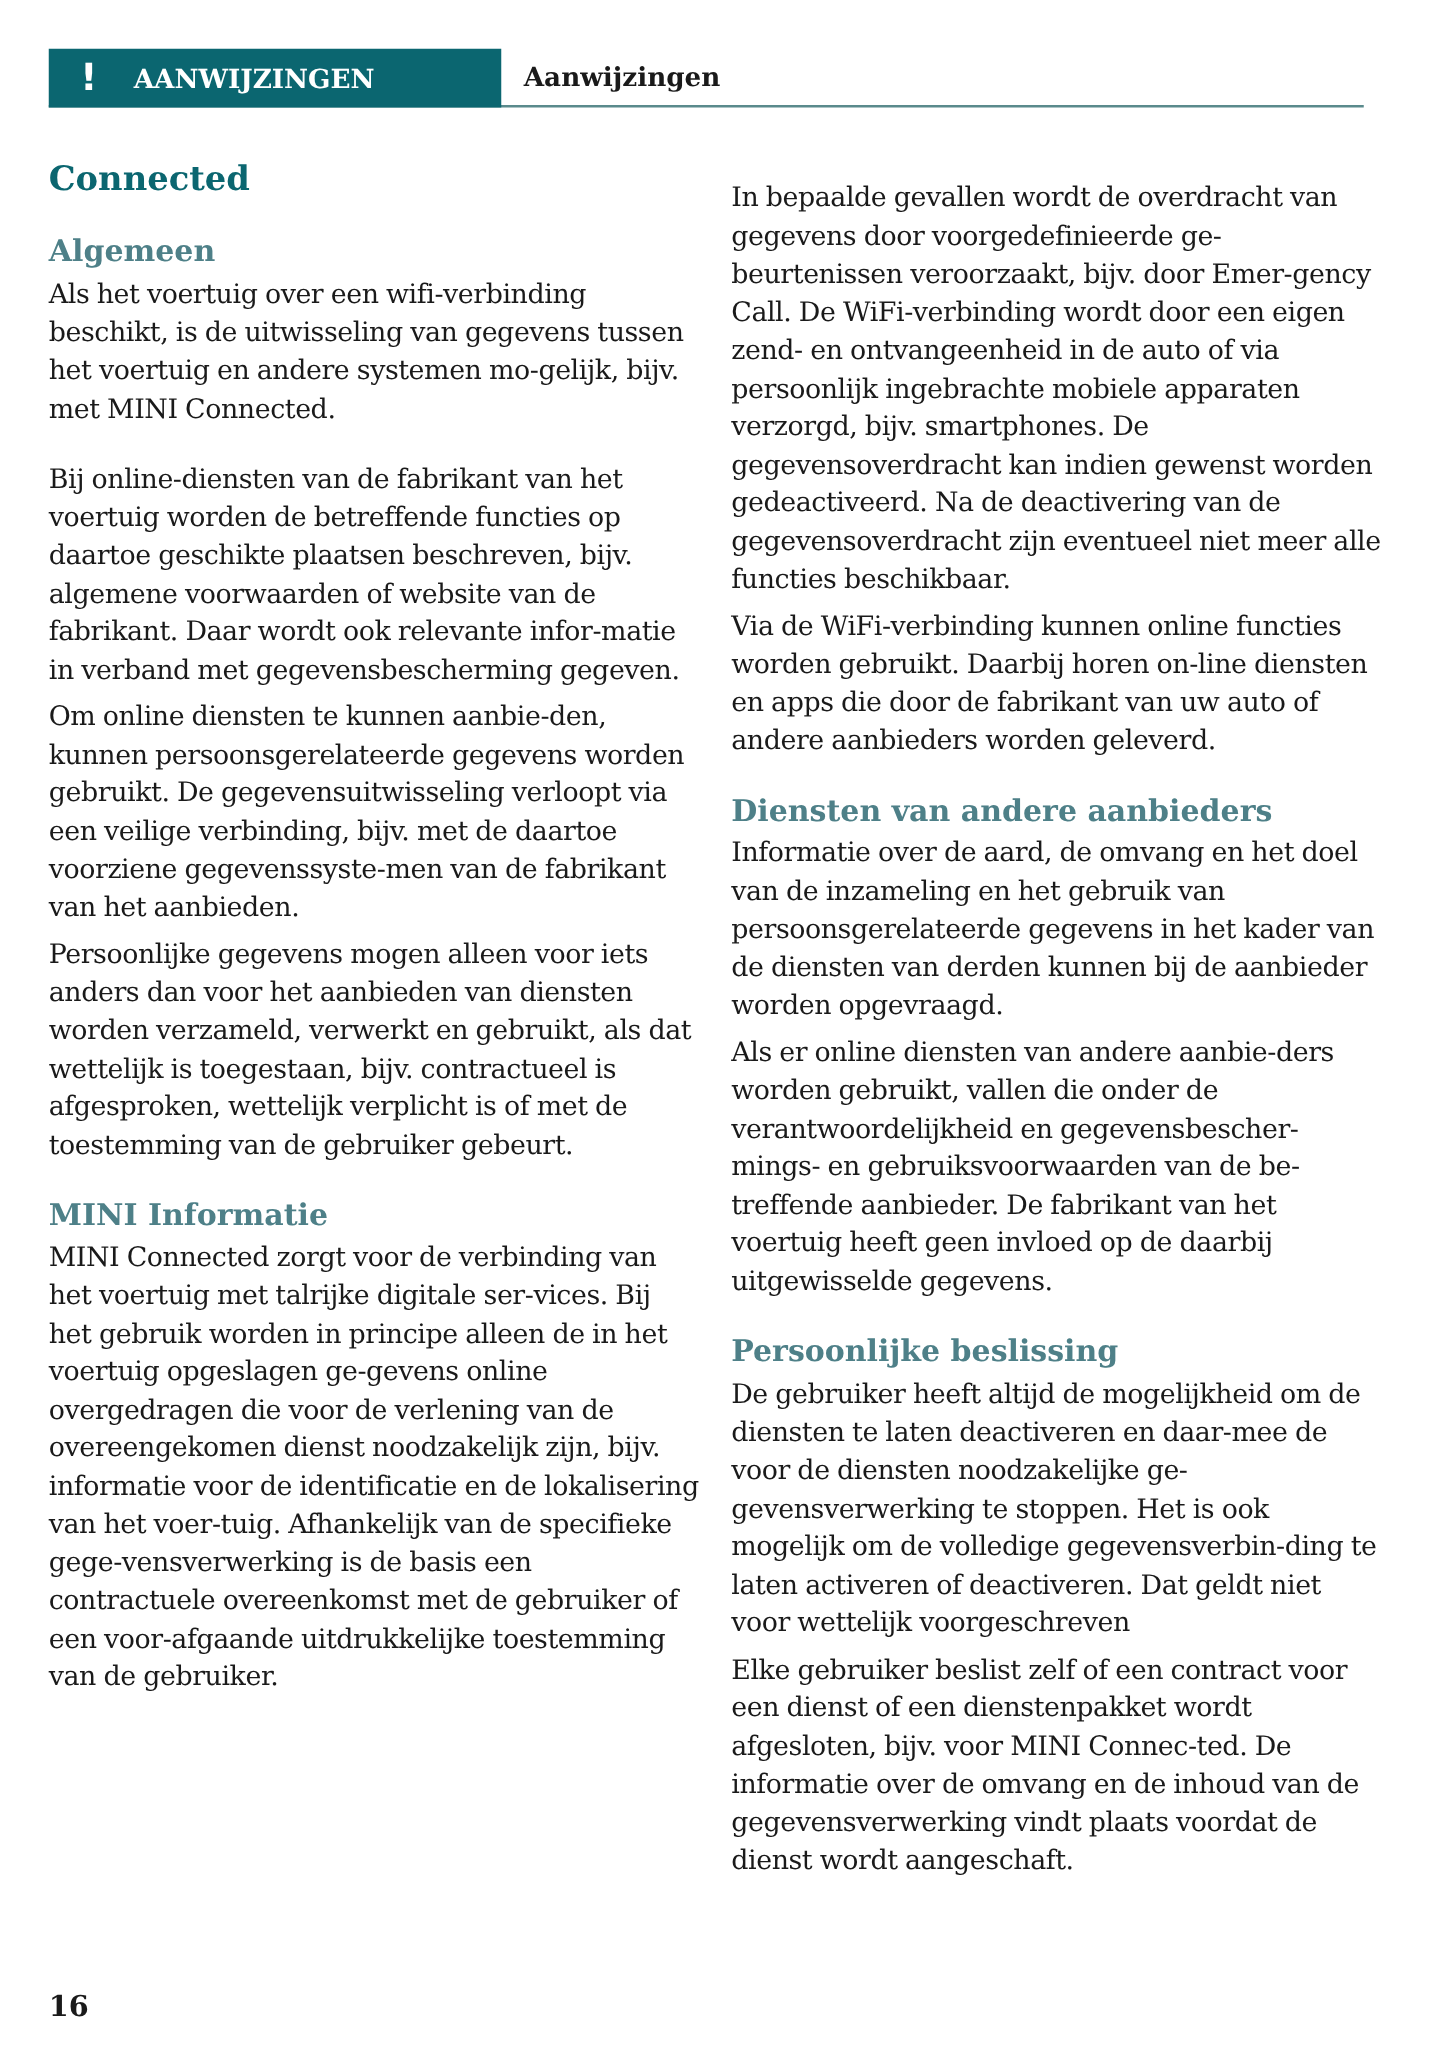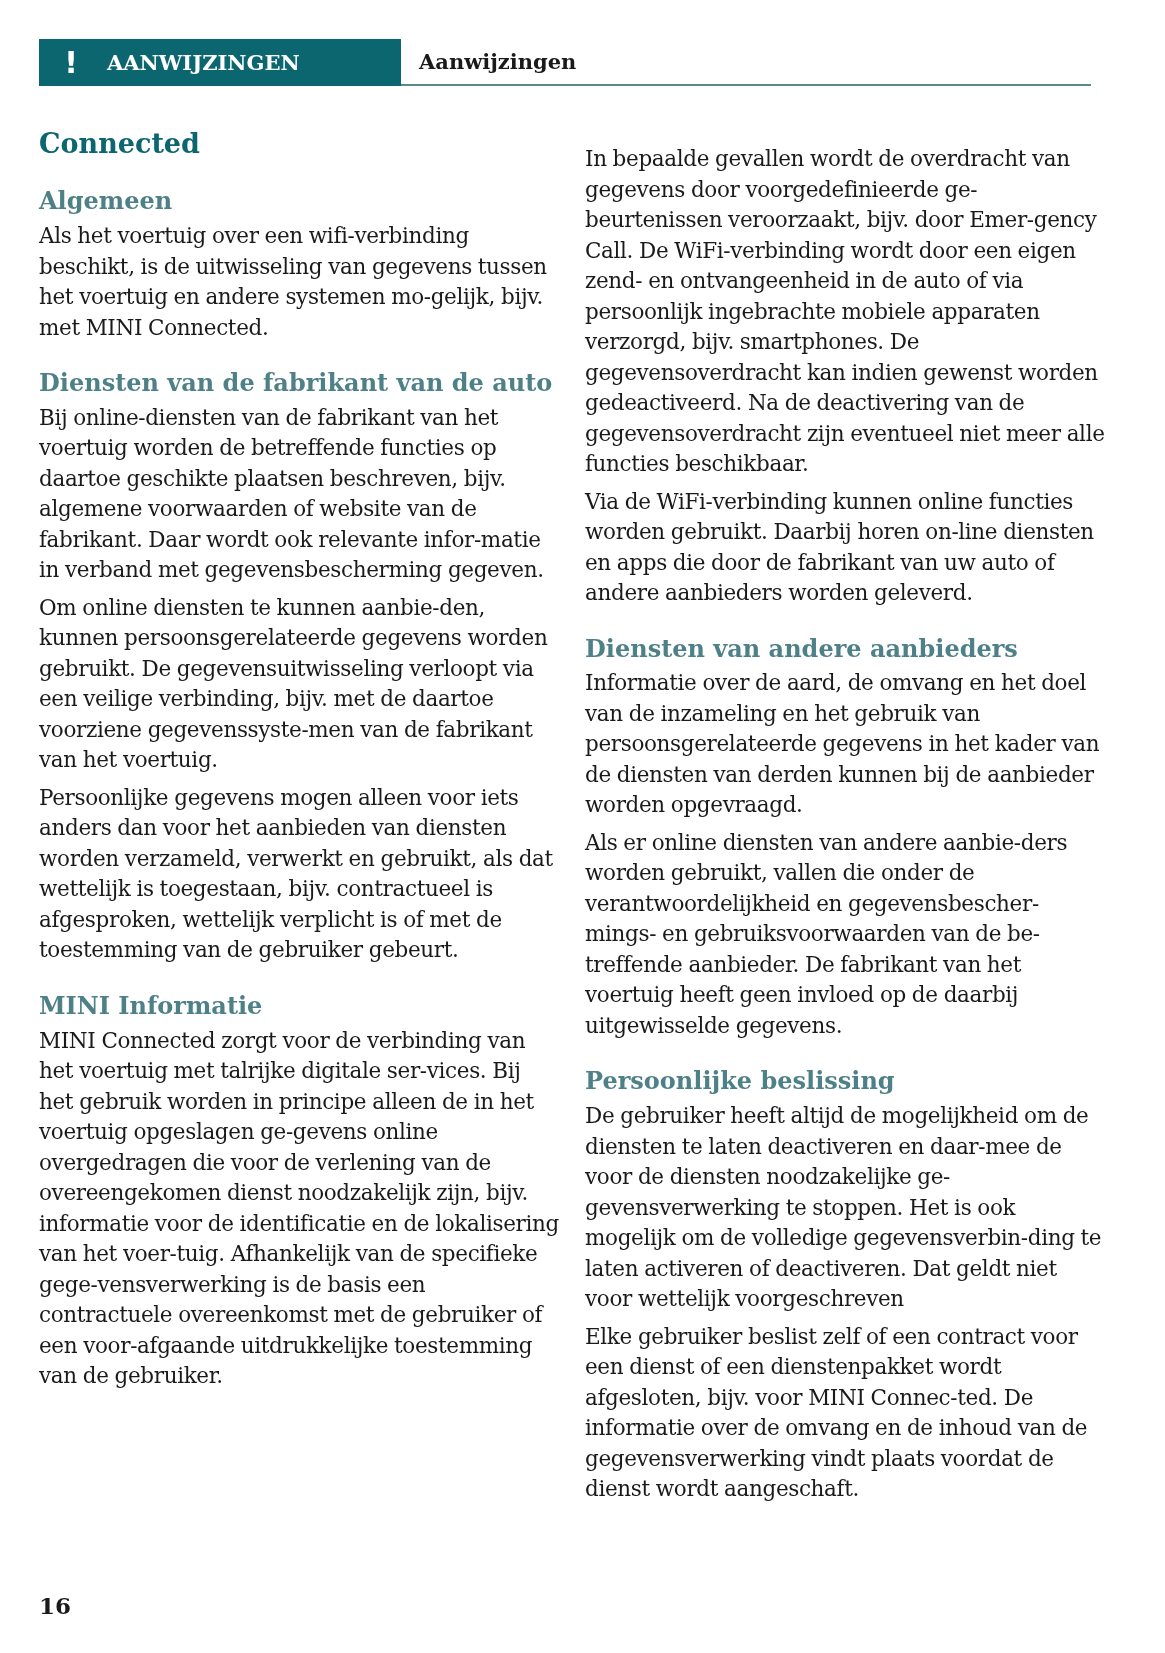--- a/index.html
+++ b/index.html
@@ -114,23 +114,22 @@
 
 <div class="col col-left">
   <h1>Connected</h1>
 
   <div class="section">
     <h2>Algemeen</h2>
     <p>Als het voertuig over een wifi-verbinding beschikt, is de uitwisseling van gegevens tussen het voertuig en andere systemen mo-gelijk, bijv. met MINI Connected.</p>
   </div>
 
   <div class="section">
-    <h2>Diensten van de fabrikant van de auto</h2>
     <p>Bij online-diensten van de fabrikant van het voertuig worden de betreffende functies op daartoe geschikte plaatsen beschreven, bijv. algemene voorwaarden of website van de fabrikant. Daar wordt ook relevante infor-matie in verband met gegevensbescherming gegeven.</p>
-    <p>Om online diensten te kunnen aanbie-den, kunnen persoonsgerelateerde gegevens worden gebruikt. De gegevensuitwisseling verloopt via een veilige verbinding, bijv. met de daartoe voorziene gegevenssyste-men van de fabrikant van het voertuig.</p>
+    <p>Om online diensten te kunnen aanbie-den, kunnen persoonsgerelateerde gegevens worden gebruikt. De gegevensuitwisseling verloopt via een veilige verbinding, bijv. met de daartoe voorziene gegevenssyste-men van de fabrikant van het aanbieden.</p>
     <p>Persoonlijke gegevens mogen alleen voor iets anders dan voor het aanbieden van diensten worden verzameld, verwerkt en gebruikt, als dat wettelijk is toegestaan, bijv. contractueel is afgesproken, wettelijk verplicht is of met de toestemming van de gebruiker gebeurt.</p>
   </div>
 
   <div class="section">
     <h2>MINI Informatie</h2>
     <p>MINI Connected zorgt voor de verbinding van het voertuig met talrijke digitale ser-vices. Bij het gebruik worden in principe alleen de in het voertuig opgeslagen ge-gevens online overgedragen die voor de verlening van de overeengekomen dienst noodzakelijk zijn, bijv. informatie voor de identificatie en de lokalisering van het voer-tuig. Afhankelijk van de specifieke gege-vensverwerking is de basis een contractuele overeenkomst met de gebruiker of een voor-afgaande uitdrukkelijke toestemming van de gebruiker.</p>
   </div>
 </div>
 
 <div class="col col-right">

